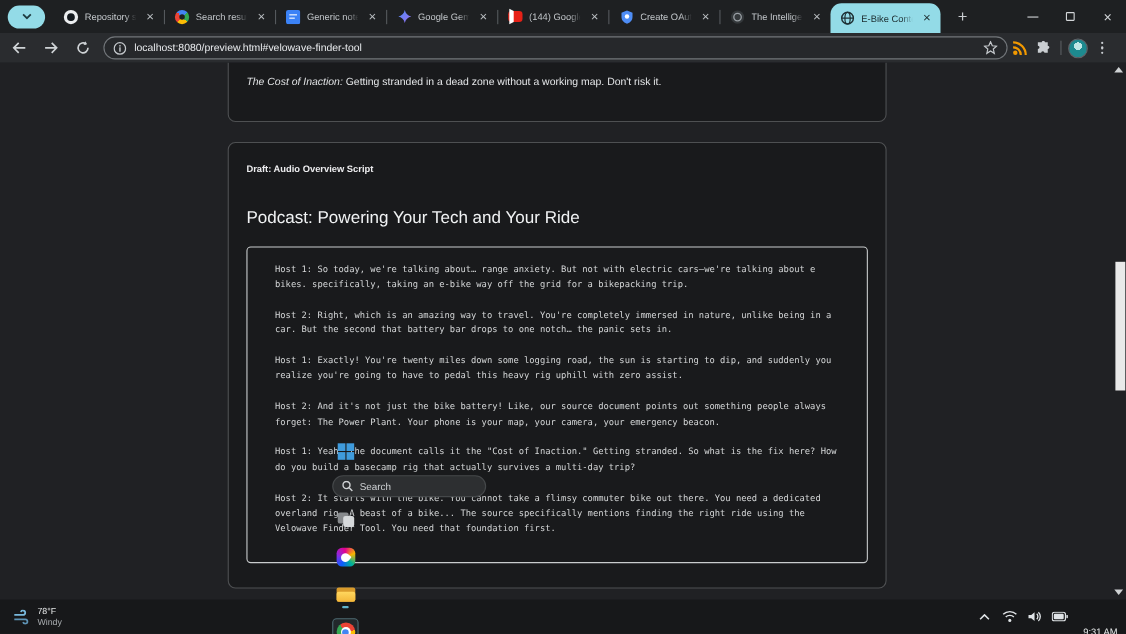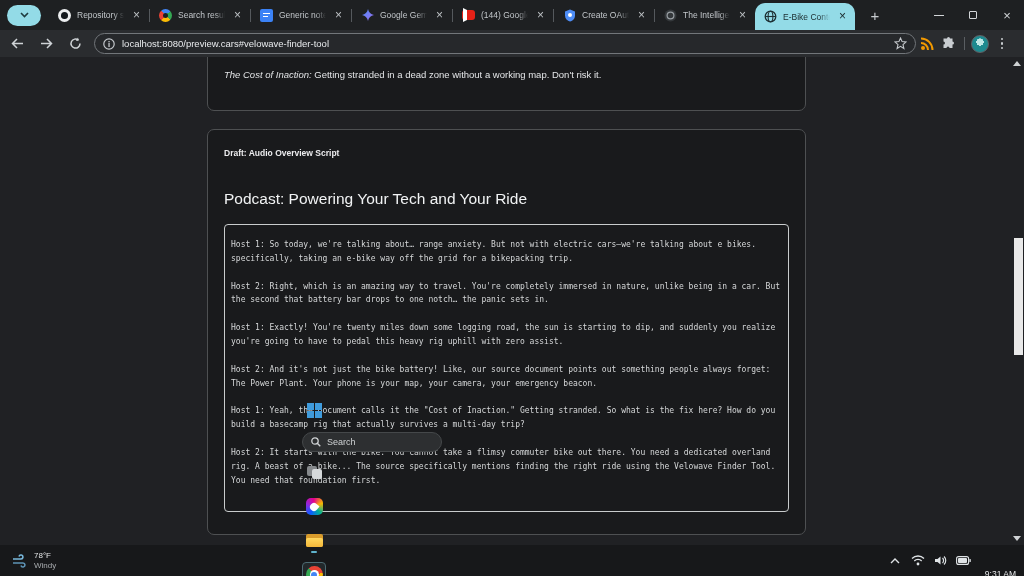--- a/index.html
+++ b/index.html
@@ -66,21 +66,21 @@
   #content { position:absolute; left:0; top:57px; width:1024px; height:488px;
     background:#202124; overflow:hidden; }
   .card { position:absolute; left:207px; width:599px; background:#191a1c;
     border:1px solid #4e5052; border-radius:7px; }
   #card1 { top:-15px; height:69px; padding:26px 16px 0; font-size:9.5px; color:#e4e6e8; }
   #card1 .lead-italic { font-style:italic; color:#dfe1e3; }
   #card2 { top:72px; height:406px; padding:16px; }
   .badge { font-size:8.5px; font-weight:bold; color:#ececee; margin-top:2px; }
   .h1 { font-size:15.5px; font-weight:normal; color:#f1f3f4; margin-top:30px; line-height:22px; }
   .transcript { margin-top:14px; height:288px; border:1px solid #c9cccd; border-radius:4px;
-    padding:13px 6px; overflow:hidden; }
+    padding:13px 25px; overflow:hidden; }
   .transcript p { font-family:"DejaVu Sans Mono", monospace; font-size:8px; line-height:13.8px;
     color:#d5d7d8; margin-bottom:14px; }
 
   
   .sb-arrow-up, .sb-arrow-down { position:absolute; right:3px; width:0; height:0; }
   .sb-arrow-up { top:4px; border-left:4px solid transparent; border-right:4px solid transparent;
     border-bottom:5px solid #cfd2d4; }
   .sb-arrow-down { bottom:4px; border-left:4px solid transparent; border-right:4px solid transparent;
     border-top:5px solid #cfd2d4; }
   .sb-thumb { position:absolute; right:1px; top:181px; width:9px; height:117px; background:#e9e9e9; }
@@ -259,21 +259,21 @@
         <path d="M11 6.5 A4.5 4.5 0 1 1 9.4 3.1" stroke="#cfd3d6" stroke-width="1.5" fill="none"></path>
         <path d="M9 0.5 L9.8 3.4 L6.9 4" fill="#cfd3d6"></path>
       </svg>
   </span>
   <div class="omnibox">
     <svg width="12" height="12" viewBox="0 0 12 12">
         <circle cx="6" cy="6" r="5.2" fill="none" stroke="#c4c8cc" stroke-width="1.2"></circle>
         <rect x="5.4" y="5" width="1.3" height="4" fill="#c4c8cc"></rect>
         <rect x="5.4" y="3" width="1.3" height="1.3" fill="#c4c8cc"></rect>
       </svg>
-    <span class="url">localhost:8080/preview.cars#velowave-finder-tool</span>
+    <span class="url">localhost:8080/preview.html#velowave-finder-tool</span>
     <svg width="13" height="13" viewBox="0 0 13 13">
         <path d="M6.5 1 L8.1 4.6 L12 5 L9 7.6 L9.9 11.5 L6.5 9.4 L3.1 11.5 L4 7.6 L1 5 L4.9 4.6 Z" fill="none" stroke="#c4c8cc" stroke-width="1.1"></path>
       </svg>
   </div>
   <span class="tool-icon">
     <svg width="14" height="14" viewBox="0 0 14 14">
         <circle cx="3" cy="11" r="2" fill="#f29900"></circle>
         <path d="M1 6 A7 7 0 0 1 8 13" stroke="#f29900" stroke-width="2" fill="none"></path>
         <path d="M1 1.5 A11.5 11.5 0 0 1 12.5 13" stroke="#f29900" stroke-width="2" fill="none"></path>
       </svg>

